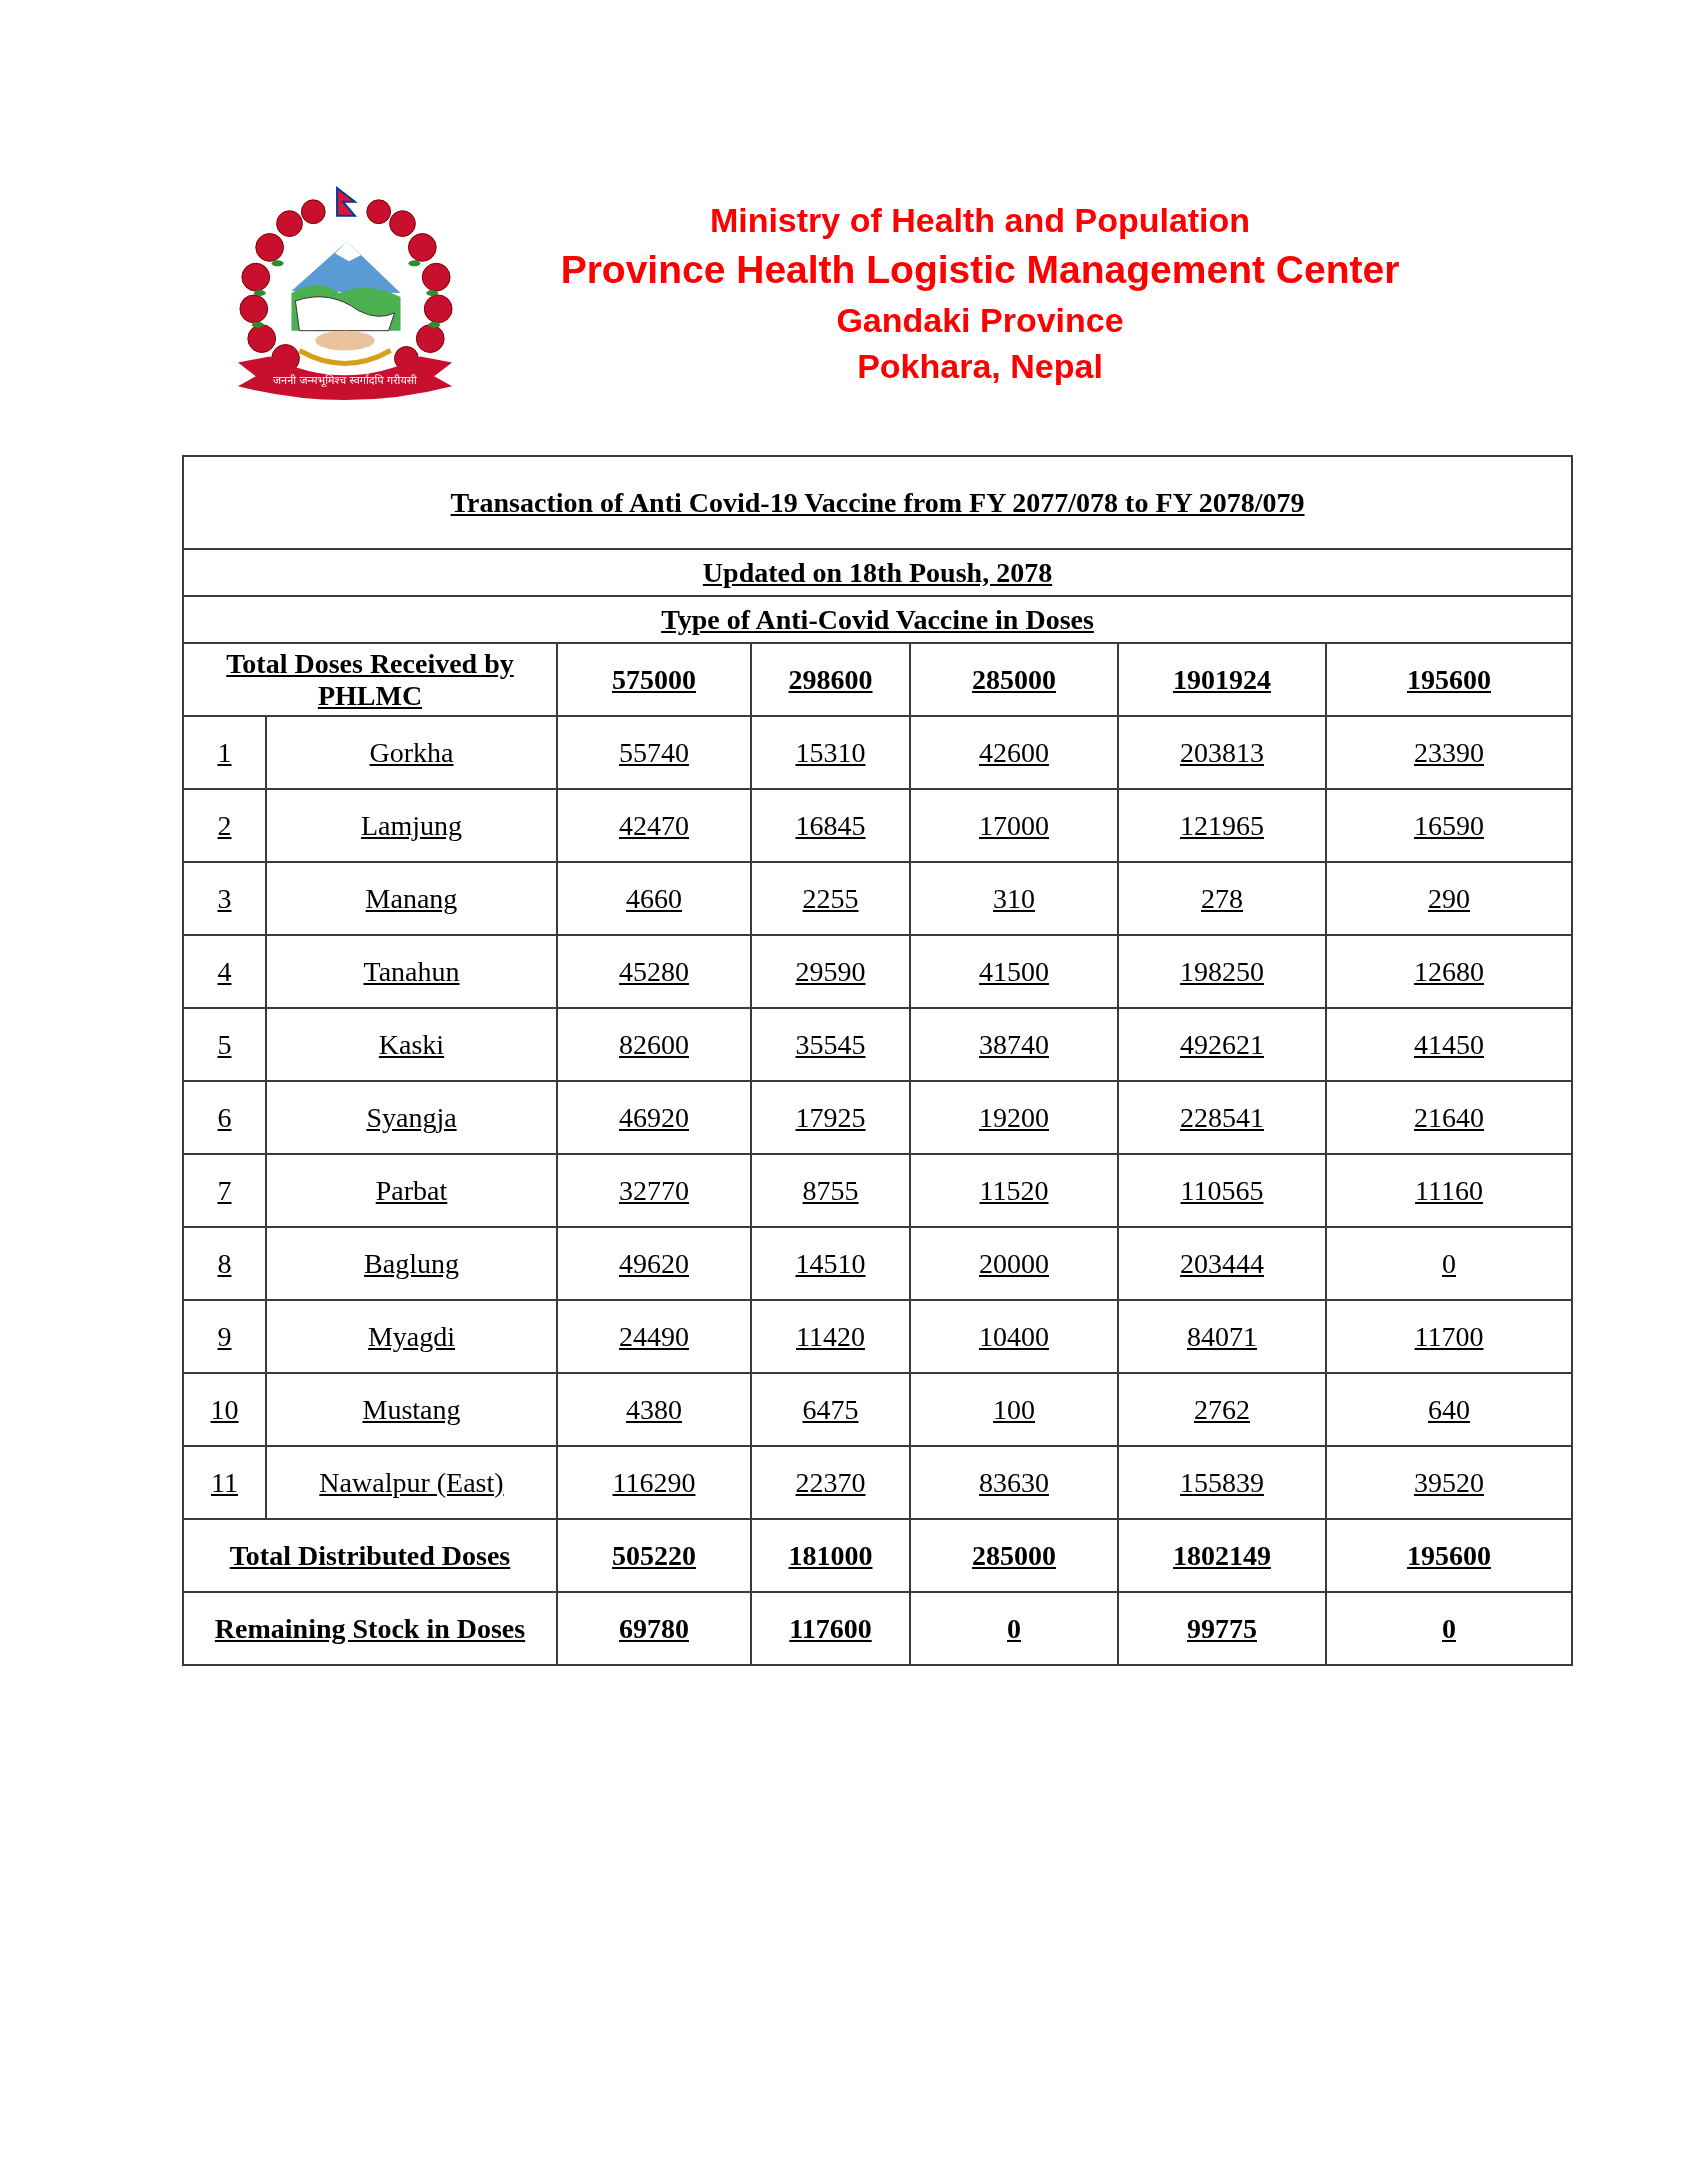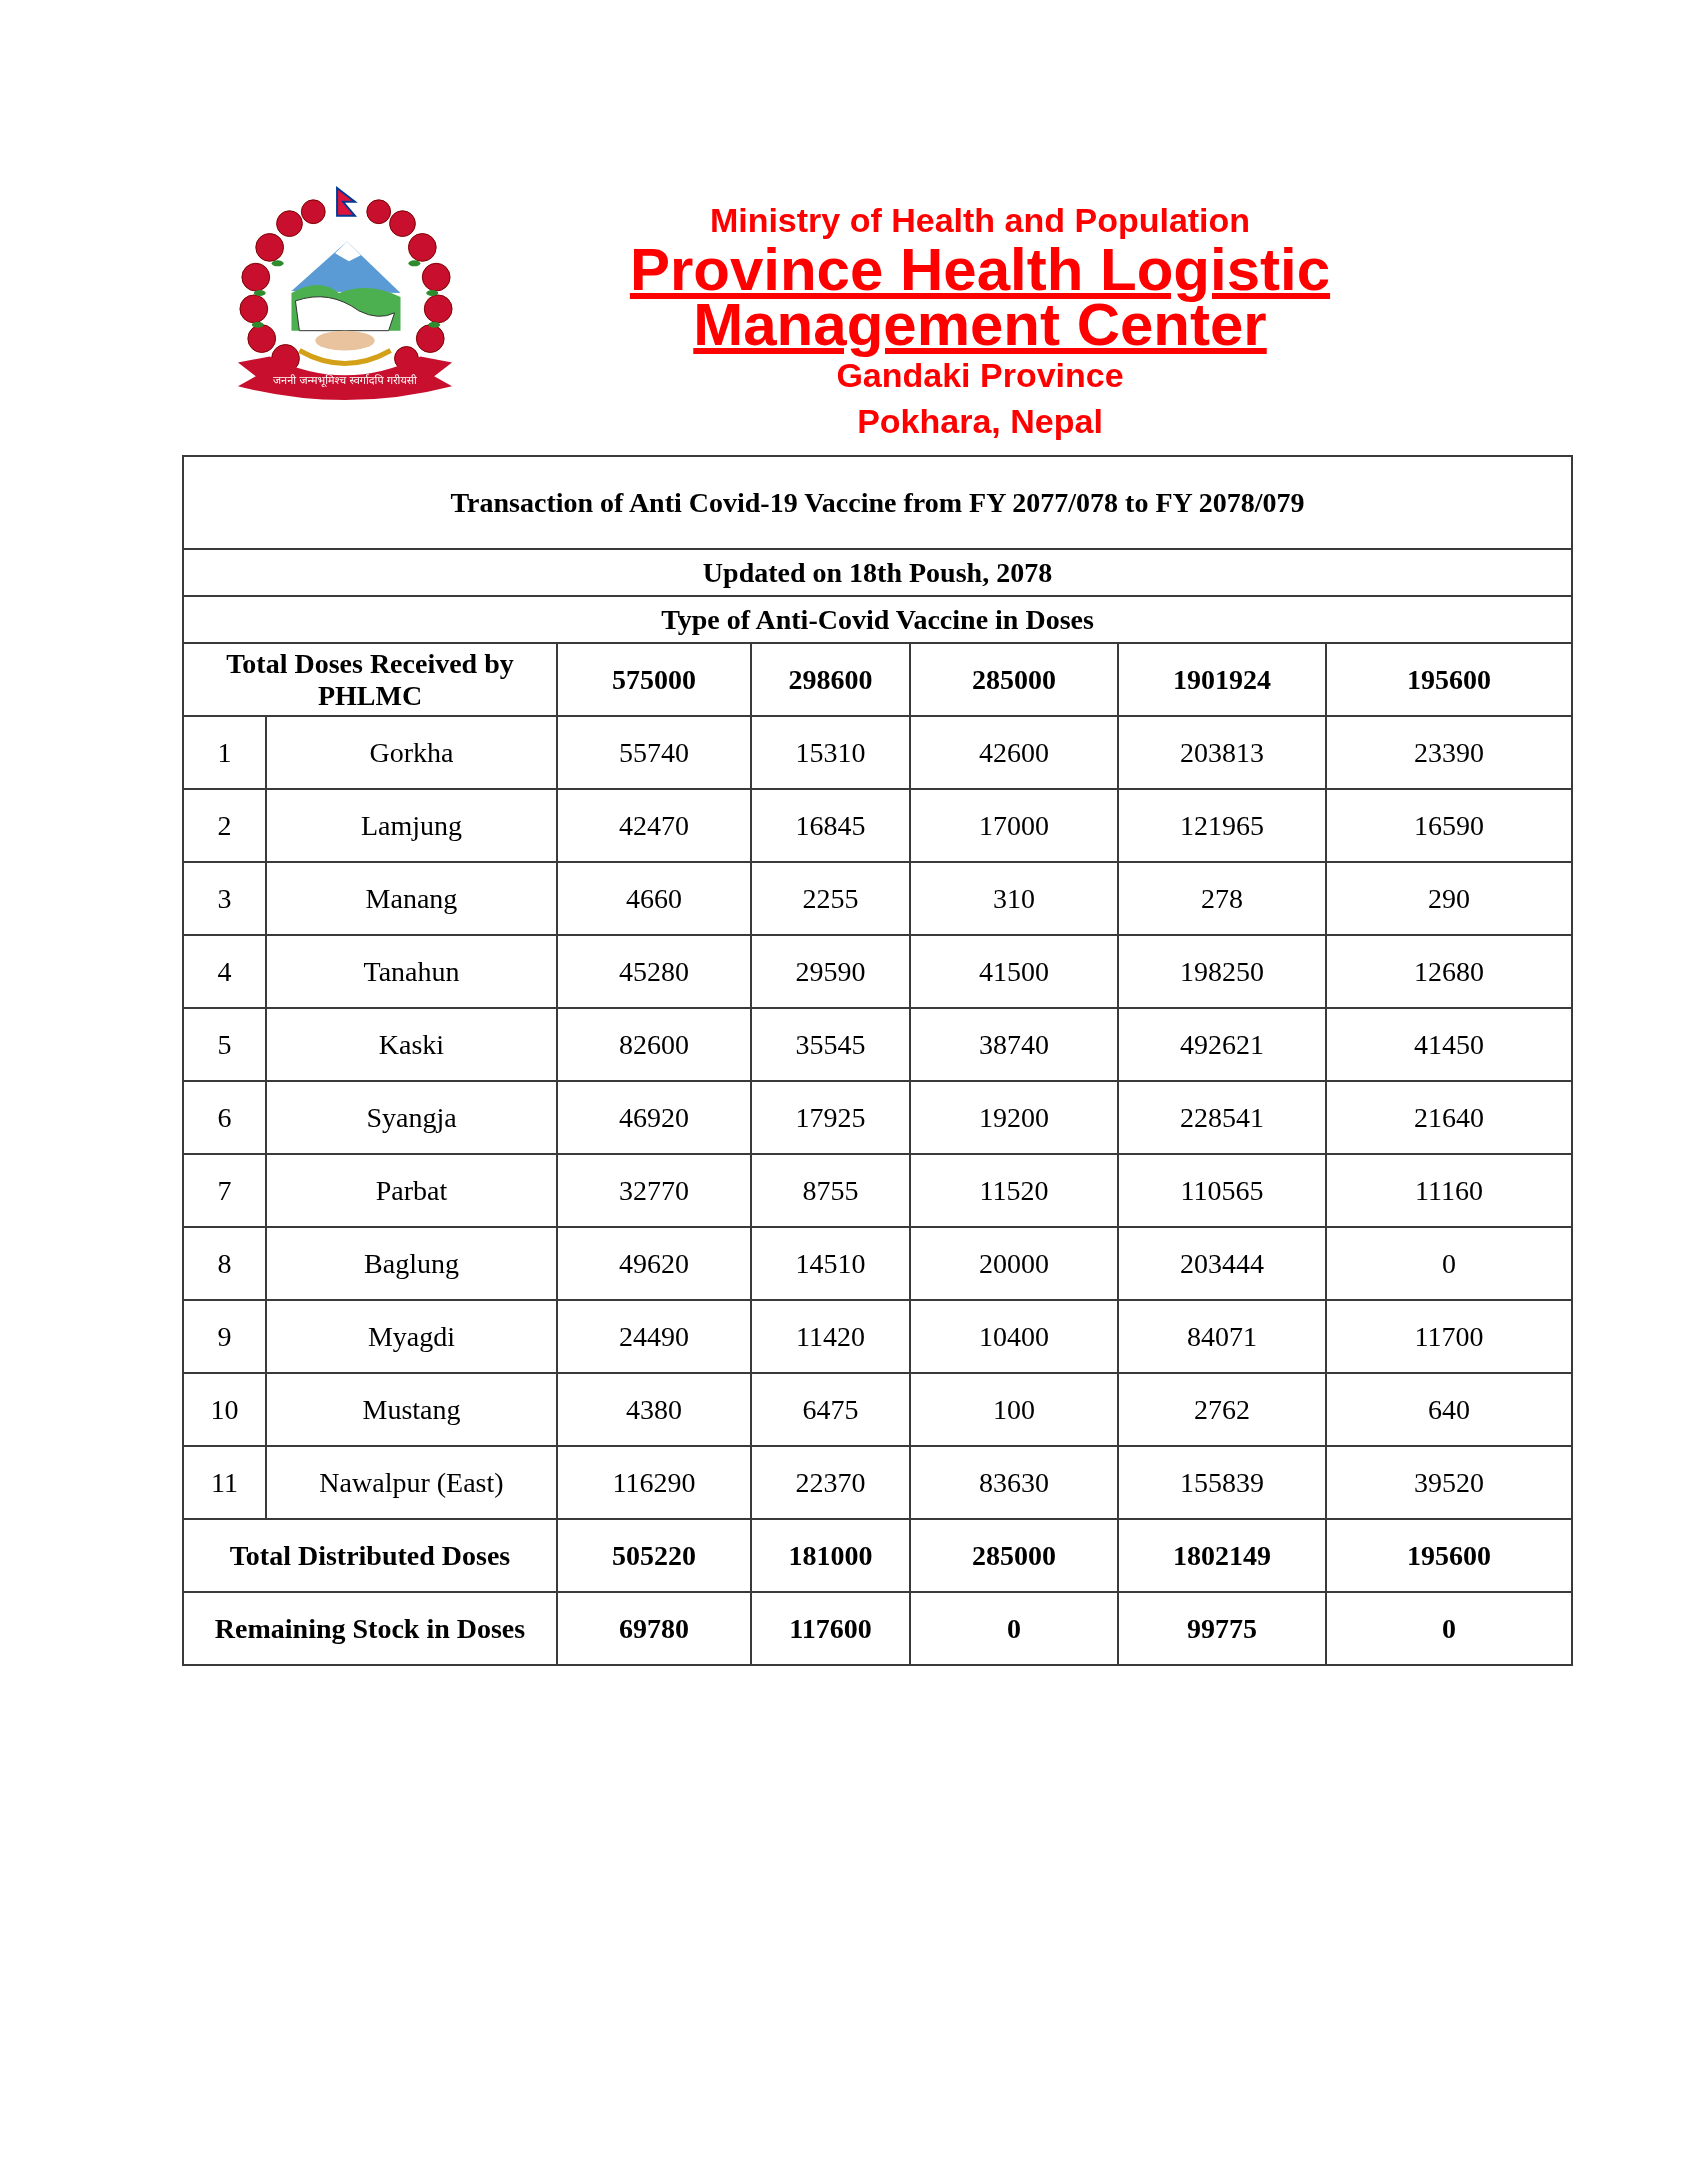--- a/index.html
+++ b/index.html
@@ -1,24 +1,24 @@
 <!DOCTYPE html>
 <html><head>
 <meta charset="utf-8">
 <style>
   html, body { margin: 0; padding: 0; background: #ffffff; }
   body { width: 1683px; height: 2178px; position: relative; overflow: hidden; font-family: "Liberation Serif", serif; color: #000; }
   .logo { position: absolute; left: 230px; top: 182px; width: 230px; height: 226px; }
   .header { position: absolute; left: 475px; top: 198px; width: 1010px; text-align: center; color: #ff0000; font-family: "Liberation Sans", sans-serif; font-weight: bold; }
   .header .l1 { font-size: 34px; line-height: 46px; }
   .header .l2 { font-size: 34px; line-height: 44px; }
-  .header .l3 { font-size: 60px; line-height: 55px; text-decoration: underline; }
+  .header .l3 { font-size: 39px; line-height: 55px; }
   .header .l4 { font-size: 34px; line-height: 46px; }
   .header .l5 { font-size: 34px; line-height: 46px; }
-  table { position: absolute; left: 182px; top: 455px; width: 1389px; border-collapse: collapse; table-layout: fixed; }
+  table { position: absolute; left: 182px; top: 455px; width: 1389px; border-collapse: collapse; table-layout: fixed; text-decoration: underline; }
   td, th { border: 2px solid #3a3a3a; text-align: center; vertical-align: middle; font-size: 28px; padding: 0; }
   .b { font-weight: bold; }
   tr.title td { height: 91px; }
   tr.sub td { height: 45px; border-radius: 12px; }
   tr.hdr th { height: 71px; }
   tr.row td { height: 71px; }
 </style>
 </head>
 <body>
 

